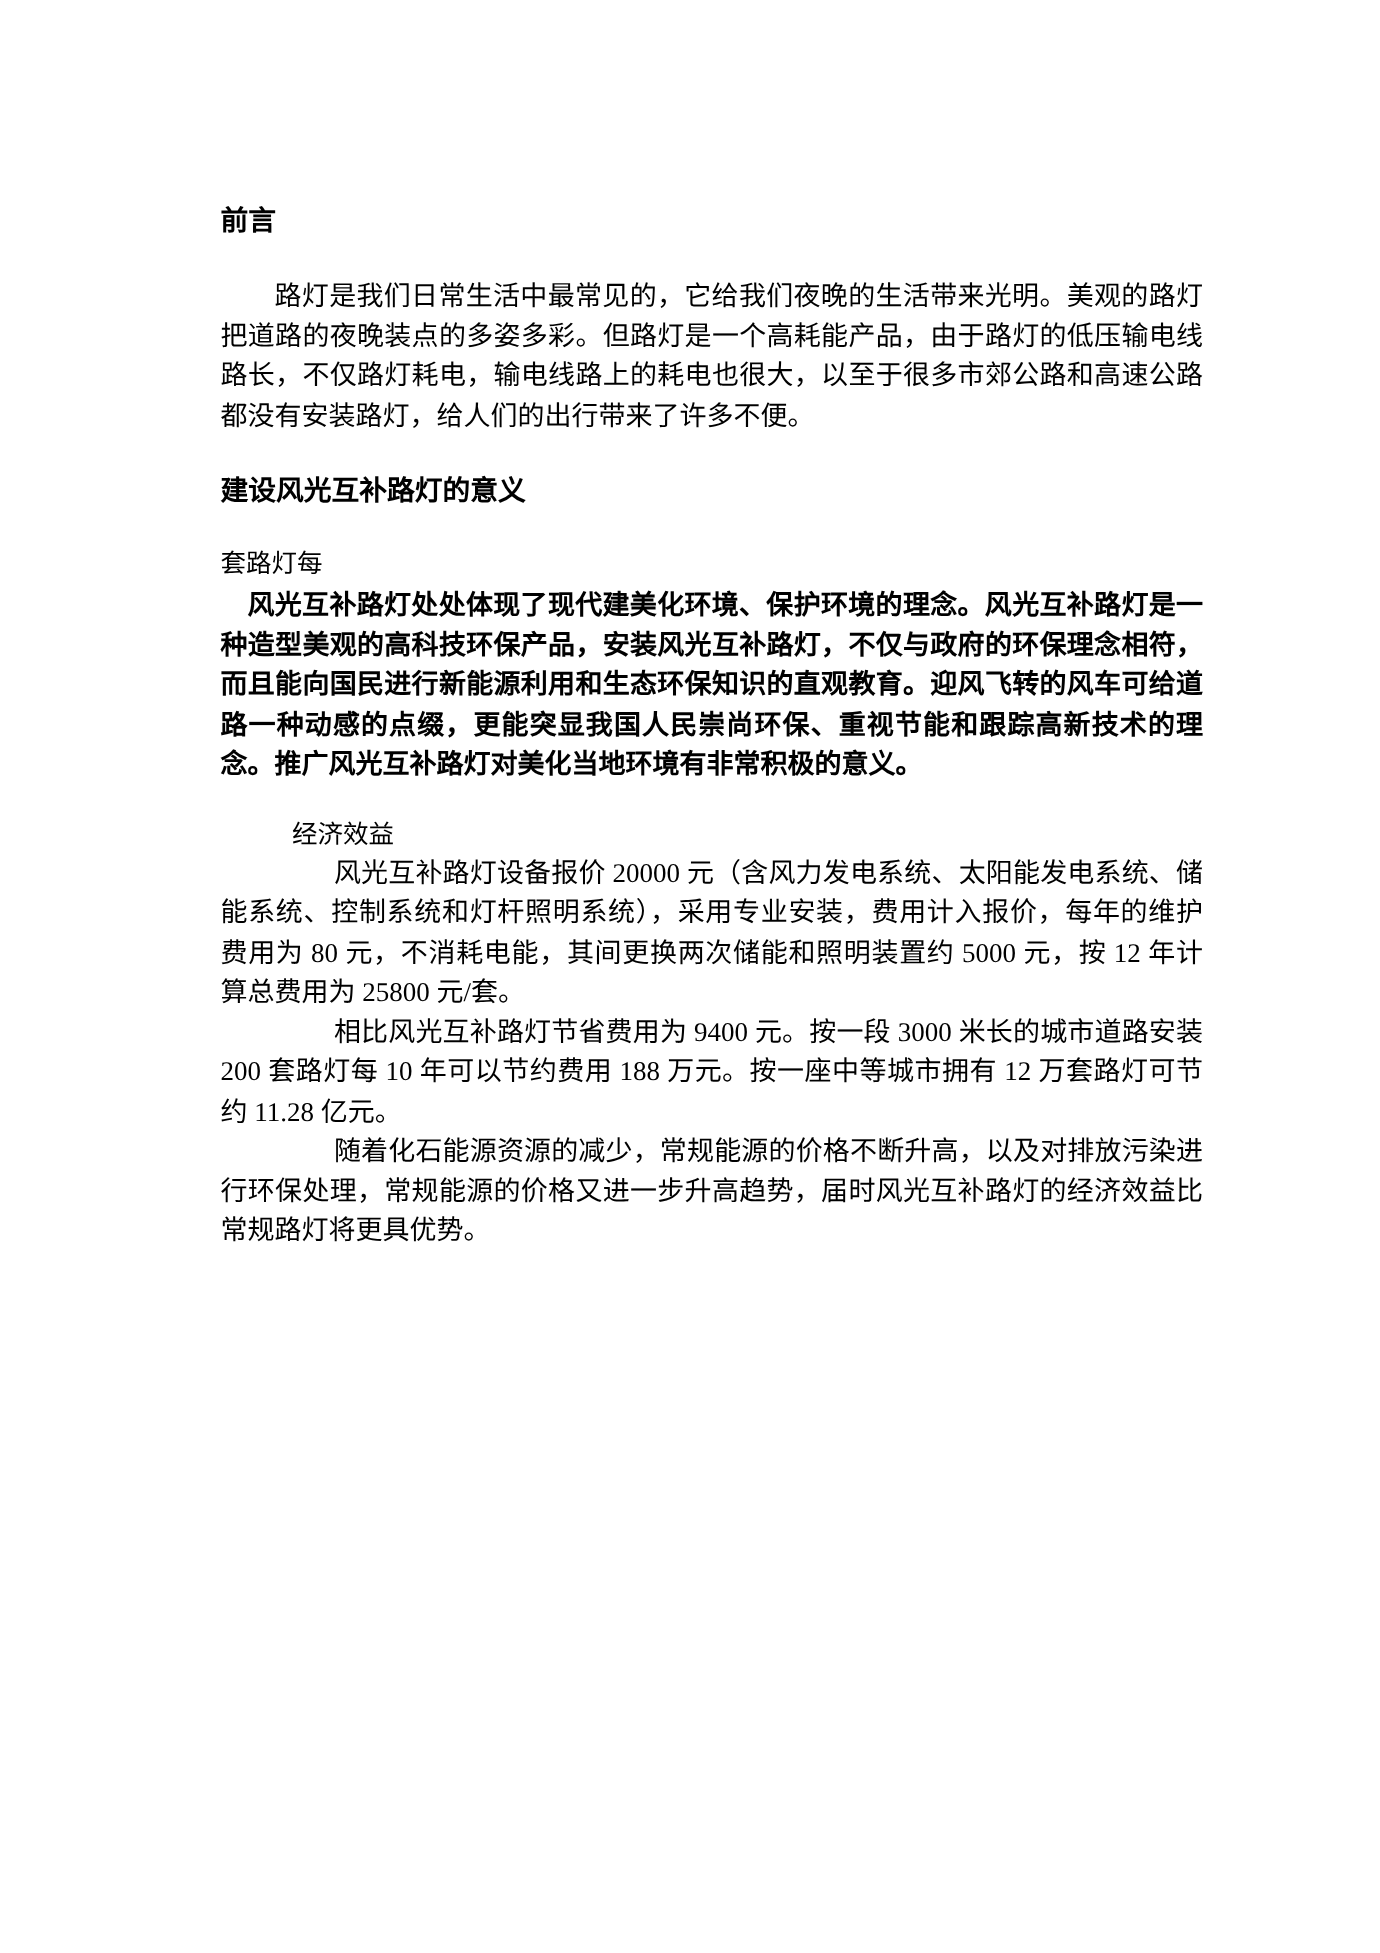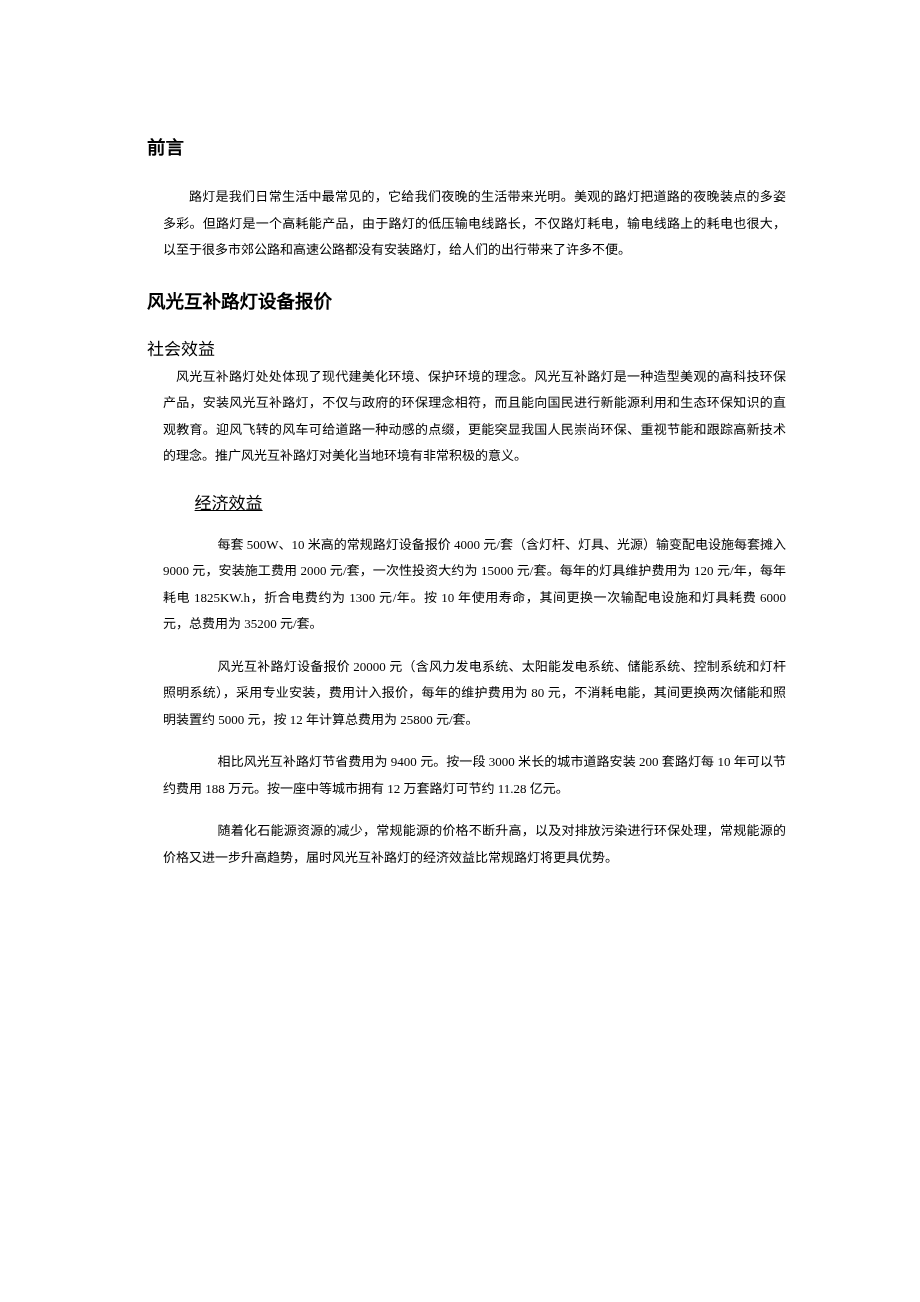--- a/index.html
+++ b/index.html
@@ -26,53 +26,52 @@
     line-height: 24px;
     margin: 0;
   }
   .h2 {
     font-size: 17px;
     font-weight: normal;
     line-height: 24px;
     margin: 0;
   }
   .p {
-    font-size: 13px;
+    font-size: 18px;
     line-height: 26.5px;
     text-align: justify;
-    margin: 16px;
+    margin: 0;
     word-break: break-all;
   }
   .ind1 { text-indent: 1em; }
   .ind2 { text-indent: 2em; }
   .ind3 { text-indent: 2.8em; }
   .ind4 { text-indent: 4.2em; }
-  .mt2  { margin-top: 2px; }
-  .mt22 { margin-top: 22px; text-decoration: underline; }
+  .mt2  { margin-top: 2px; font-weight: bold; }
+  .mt22 { margin-top: 22px; }
   .mt24 { margin-top: 24px; }
   .mt26 { margin-top: 26px; }
 </style>
 </head>
 <body>
 
 <div class="page">
 
   <h1 class="h1">前言</h1>
 
   <p class="p ind2 mt24">路灯是我们日常生活中最常见的，它给我们夜晚的生活带来光明。美观的路灯把道路的夜晚装点的多姿多彩。但路灯是一个高耗能产品，由于路灯的低压输电线路长，不仅路灯耗电，输电线路上的耗电也很大，以至于很多市郊公路和高速公路都没有安装路灯，给人们的出行带来了许多不便。</p>
 
-  <h1 class="h1 mt26">风光互补路灯设备报价</h1>
+  <h1 class="h1 mt26">建设风光互补路灯的意义</h1>
 
-  <h2 class="h2 mt24">社会效益</h2>
+  <h2 class="h2 mt24">套路灯每</h2>
 
   <p class="p ind1 mt2">风光互补路灯处处体现了现代建美化环境、保护环境的理念。风光互补路灯是一种造型美观的高科技环保产品，安装风光互补路灯，不仅与政府的环保理念相符，而且能向国民进行新能源利用和生态环保知识的直观教育。迎风飞转的风车可给道路一种动感的点缀，更能突显我国人民崇尚环保、重视节能和跟踪高新技术的理念。推广风光互补路灯对美化当地环境有非常积极的意义。</p>
 
   <h2 class="h2 ind3 mt22">经济效益</h2>
 
-  <p class="p ind4">每套 500W、10 米高的常规路灯设备报价 4000 元/套（含灯杆、灯具、光源）输变配电设施每套摊入 9000 元，安装施工费用 2000 元/套，一次性投资大约为 15000 元/套。每年的灯具维护费用为 120 元/年，每年耗电 1825KW.h，折合电费约为 1300 元/年。按 10 年使用寿命，其间更换一次输配电设施和灯具耗费 6000 元，总费用为 35200 元/套。</p>
 
   <p class="p ind4">风光互补路灯设备报价 20000 元（含风力发电系统、太阳能发电系统、储能系统、控制系统和灯杆照明系统），采用专业安装，费用计入报价，每年的维护费用为 80 元，不消耗电能，其间更换两次储能和照明装置约 5000 元，按 12 年计算总费用为 25800 元/套。</p>
 
   <p class="p ind4">相比风光互补路灯节省费用为 9400 元。按一段 3000 米长的城市道路安装 200 套路灯每 10 年可以节约费用 188 万元。按一座中等城市拥有 12 万套路灯可节约 11.28 亿元。</p>
 
   <p class="p ind4">随着化石能源资源的减少，常规能源的价格不断升高，以及对排放污染进行环保处理，常规能源的价格又进一步升高趋势，届时风光互补路灯的经济效益比常规路灯将更具优势。</p>
 
 
 
 

